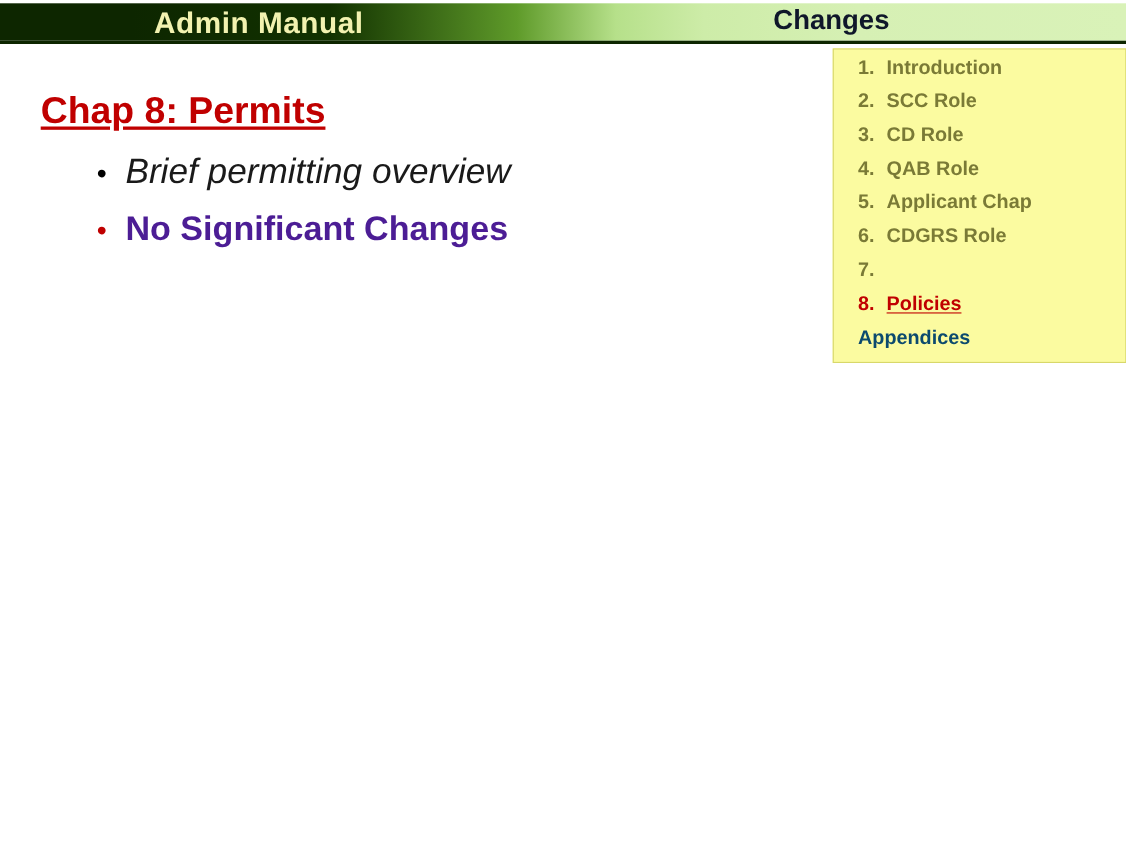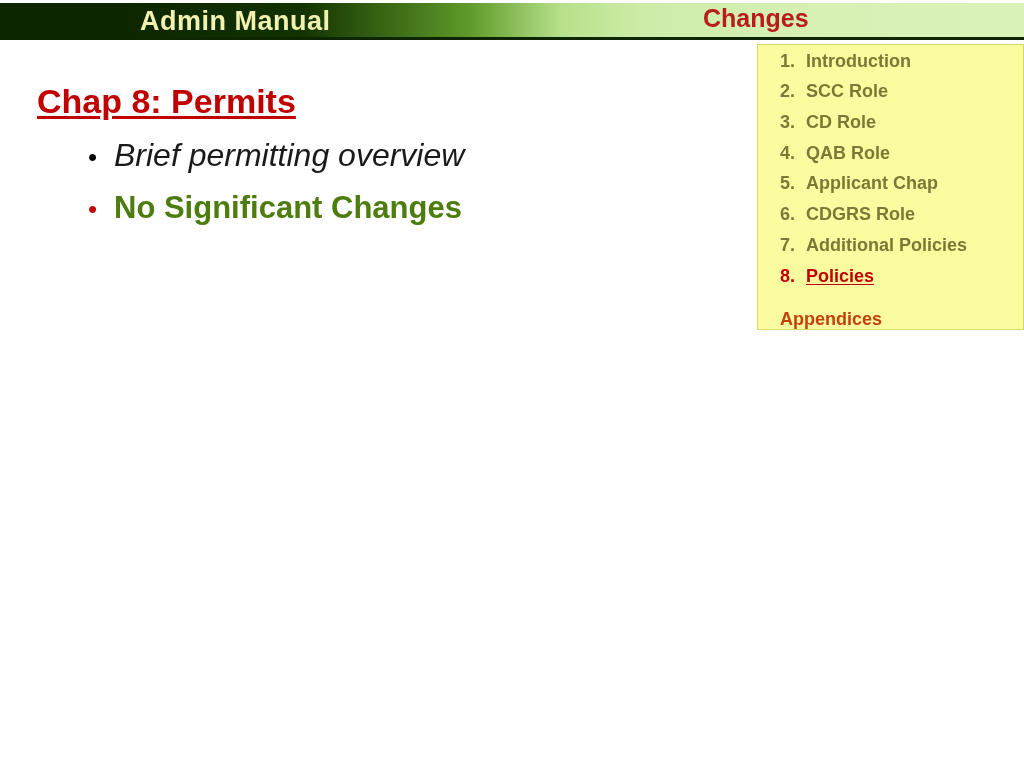--- a/index.html
+++ b/index.html
@@ -41,21 +41,21 @@
     color: #f2f2b0;
     letter-spacing: 0.5px;
     white-space: nowrap;
   }
   #header-title-right {
     position: absolute;
     left: 703px;
     top: 4px;
     font-size: 25px;
     font-weight: bold;
-    color: #b91c1c;
+    color: #0f172a;
     white-space: nowrap;
   }
   #header-rule {
     position: absolute;
     left: 0;
     top: 37px;
     width: 1024px;
     height: 3px;
     background: #0d2600;
   }
@@ -95,21 +95,21 @@
     color: #1a1a1a;
     white-space: nowrap;
   }
   #bullet-2 {
     left: 88px;
     top: 190px;
   }
   #bullet-2-text {
     font-size: 31px;
     font-weight: bold;
-    color: #4d7c0f;
+    color: #4c1d95;
     white-space: nowrap;
   }
 
   
   #agenda-panel {
     position: absolute;
     left: 757px;
     top: 44px;
     width: 267px;
     height: 286px;
@@ -139,22 +139,21 @@
     color: #c00000;
   }
   .agenda-item.current .agenda-label {
     text-decoration: underline;
     text-underline-offset: 2px;
   }
   .agenda-item.appendix {
     left: 22px;
   }
   .agenda-item.appendix .agenda-label {
-    color: #c2410c;
-    margin-top: 12px;
+    color: #0c4a6e;
   }
 </style>
 </head>
 <body>
 
 <div id="header-banner"></div>
 <div id="header-title-left">Admin  Manual</div>
 <div id="header-title-right">Changes</div>
 <div id="header-rule"></div>
 
@@ -190,21 +189,20 @@
   <div class="agenda-item" style="top:128px;">
     <span class="agenda-num">5.</span>
     <span class="agenda-label">Applicant Chap</span>
   </div>
   <div class="agenda-item" style="top:159px;">
     <span class="agenda-num">6.</span>
     <span class="agenda-label">CDGRS Role</span>
   </div>
   <div class="agenda-item" style="top:190px;">
     <span class="agenda-num">7.</span>
-    <span class="agenda-label">Additional Policies</span>
   </div>
   <div class="agenda-item current" style="top:221px;">
     <span class="agenda-num">8.</span>
     <span class="agenda-label">Policies</span>
   </div>
   <div class="agenda-item appendix" style="top:252px;">
     <span class="agenda-label">Appendices</span>
   </div>
 </div>
 

